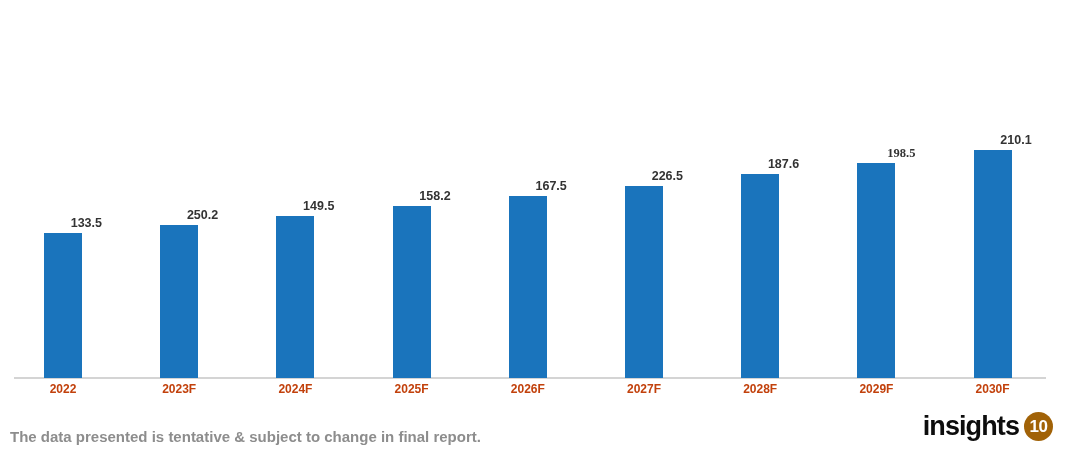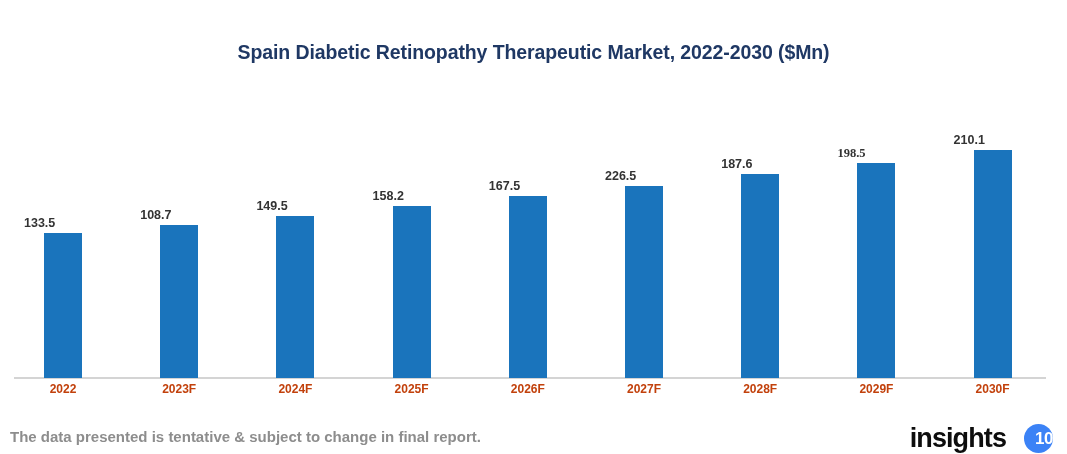--- a/index.html
+++ b/index.html
@@ -76,21 +76,21 @@
     position: absolute;
     left: 20px;
     width: 38px;
     bottom: 76px; 
     background: #1a74bc;
   }
   .bar-value {
     position: absolute;
     left: 0;
     width: 78px;
-    text-align: left;
+    text-align: right;
     font-size: 12.5px;
     font-weight: bold;
     color: #333333;
     line-height: 14px;
   }
   .bar-category {
     position: absolute;
     left: 0;
     width: 78px;
     top: 382px;
@@ -109,69 +109,68 @@
     font-size: 15px;
     font-weight: bold;
     color: #8d8d8d;
     line-height: 15px;
     white-space: nowrap;
   }
 
   #logo {
     position: absolute;
     right: 14px;
-    top: 421px;
+    top: 409px;
     height: 34px;
     display: flex;
     align-items: center;
   }
   #logo-word {
     font-size: 27px;
     font-weight: bold;
     color: #0d0d0d;
     letter-spacing: -0.9px;
     line-height: 30px;
   }
   #logo-badge {
-    margin-left: 18px;
+    margin-left: 5px;
     width: 29px;
     height: 29px;
     border-radius: 50%;
-    background: #3b82f6;
+    background: #a16207;
     display: flex;
     align-items: center;
-    justify-content: flex-end;
+    justify-content: center;
   }
   #logo-badge-text {
     font-size: 17px;
     font-weight: bold;
     color: #ffffff;
     letter-spacing: -0.5px;
     line-height: 17px;
   }
 </style>
 </head>
 <body>
 
 <div id="chart-card">
 
   <div id="title-block">
-    <div id="chart-title">Spain Diabetic Retinopathy Therapeutic Market, 2022-2030 ($Mn)</div>
   </div>
 
   <div id="plot-area">
     <div id="axis-line"></div>
     <div id="bars-container">
         <div class="bar-group" style="left: 24px;">
           <div class="bar-value" style="top: 216.153px;">133.5</div>
           <div class="bar-rect" style="height: 144.847px; background: rgb(26, 116, 188);"></div>
           <div class="bar-category">2022</div>
         </div>
         <div class="bar-group" style="left: 140.2px;">
-          <div class="bar-value" style="top: 207.689px;">108.7</div>
+          <div class="bar-value" style="top: 207.689px;">250.2</div>
           <div class="bar-rect" style="height: 153.31px; background: rgb(26, 116, 188);"></div>
           <div class="bar-category">2023F</div>
         </div>
         <div class="bar-group" style="left: 256.4px;">
           <div class="bar-value" style="top: 198.792px;">149.5</div>
           <div class="bar-rect" style="height: 162.207px; background: rgb(26, 116, 188);"></div>
           <div class="bar-category">2024F</div>
         </div>
         <div class="bar-group" style="left: 372.6px;">
           <div class="bar-value" style="top: 189.353px;">158.2</div>

